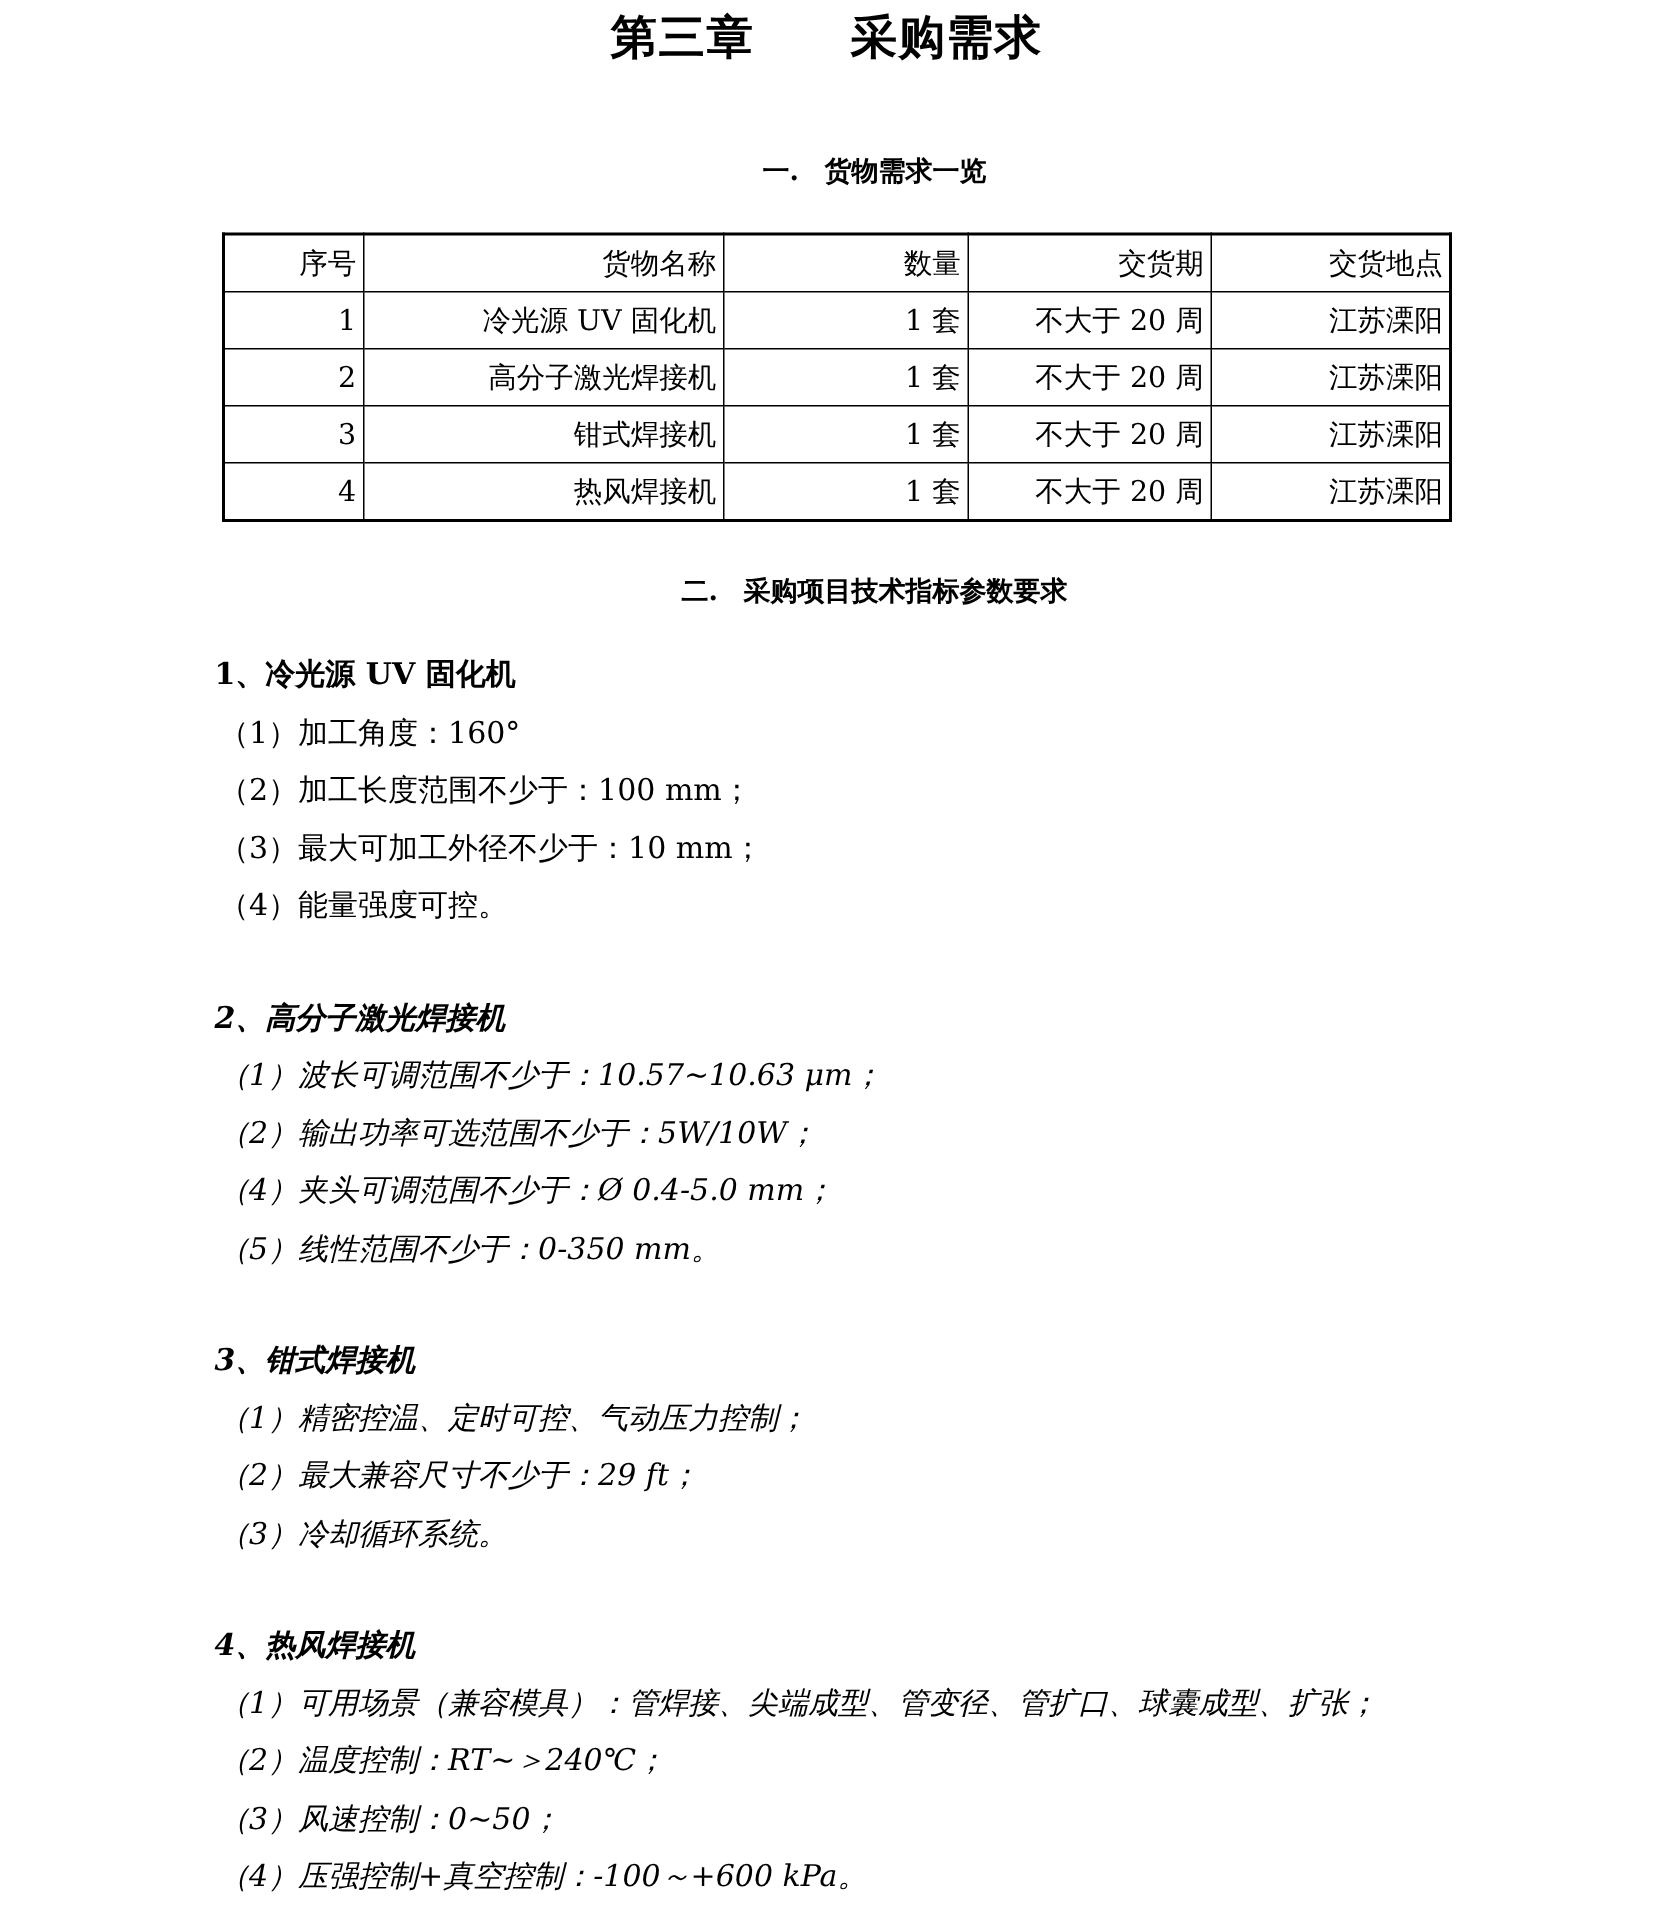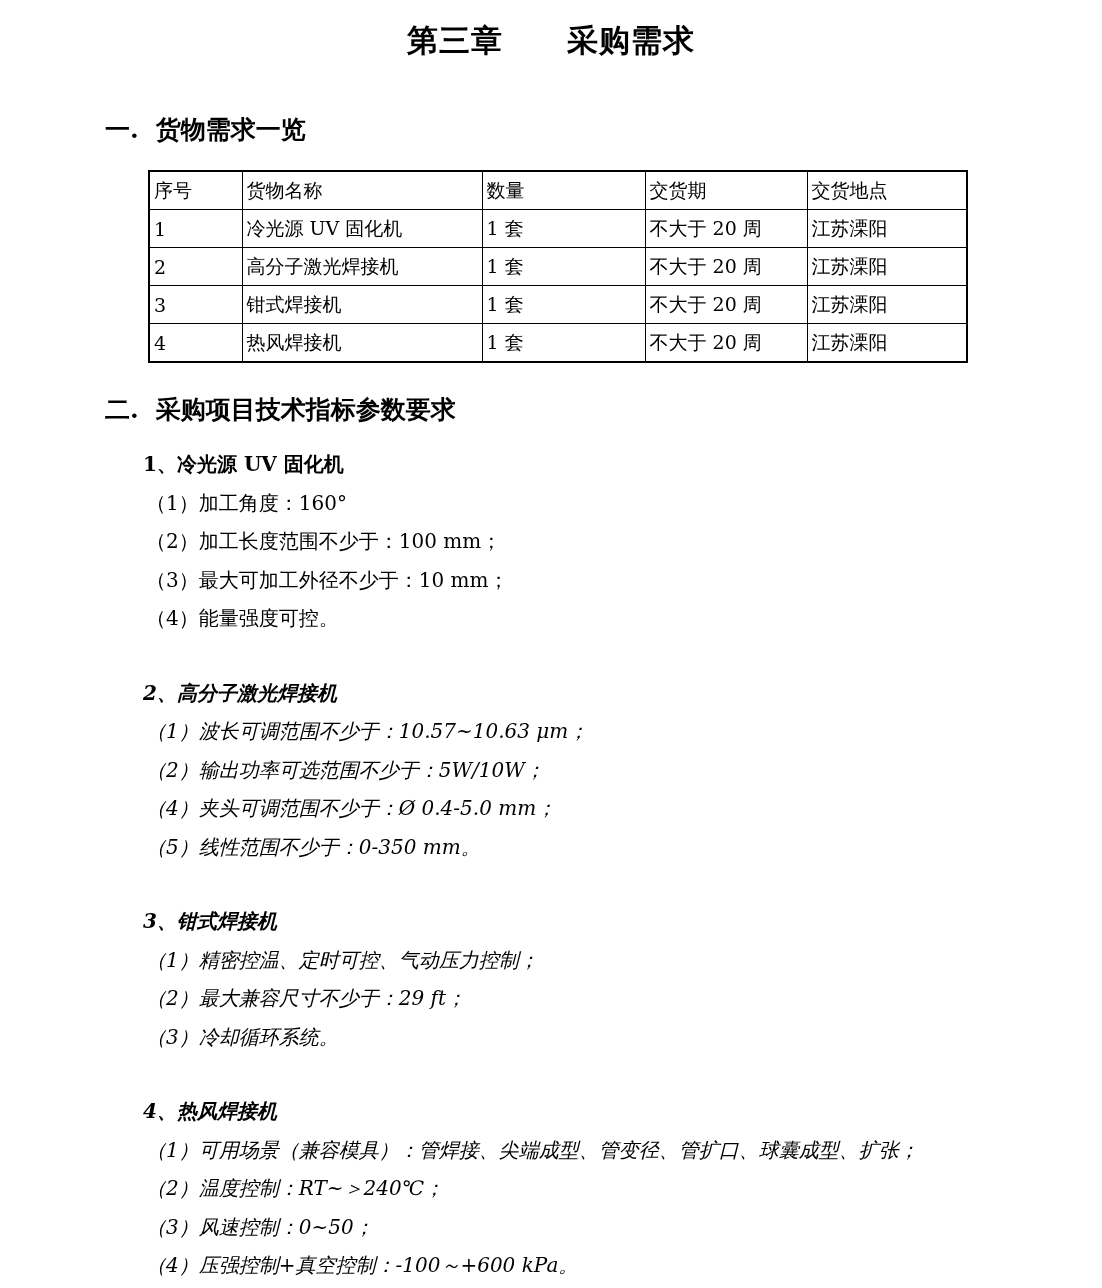--- a/index.html
+++ b/index.html
@@ -10,52 +10,53 @@
     font-family: "DejaVu Serif", "Liberation Serif", serif;
   }
   .page {
     position: relative;
     width: 1102px;
     height: 1288px;
     background: #ffffff;
     overflow: hidden;
   }
   .doc-title {
-    padding-top: 20px;
+    padding-top: 5px;
     text-align: center;
     font-size: 31px;
     font-weight: bold;
     line-height: 40px;
     letter-spacing: 1px;
     white-space: pre;
   }
   .sec-heading {
-    padding-left: 105px;
-    font-size: 25px;
+    padding-left: 64px;
+    font-size: 18px;
     font-weight: bold;
     line-height: 28px;
+    text-align: center;
   }
   .sec-heading .sec-no {
     display: inline-block;
     margin-right: 17px;
   }
   #sec-goods-heading { margin-top: 56px; }
   #sec-specs-heading { margin-top: 33px; }
 
   table.goods-table {
     border-collapse: collapse;
     table-layout: fixed;
     margin: 26px 0 0 148px;
     border: 2px solid #000;
   }
   .goods-table th, .goods-table td {
     border: 1px solid #000;
     height: 37px;
     padding: 0 4px;
-    text-align: left;
+    text-align: right;
     vertical-align: middle;
     font-size: 19px;
     font-weight: normal;
     overflow: hidden;
     white-space: nowrap;
   }
   .col-no    { width: 93px; }
   .col-name  { width: 240px; }
   .col-qty   { width: 163px; }
   .col-term  { width: 162px; }

